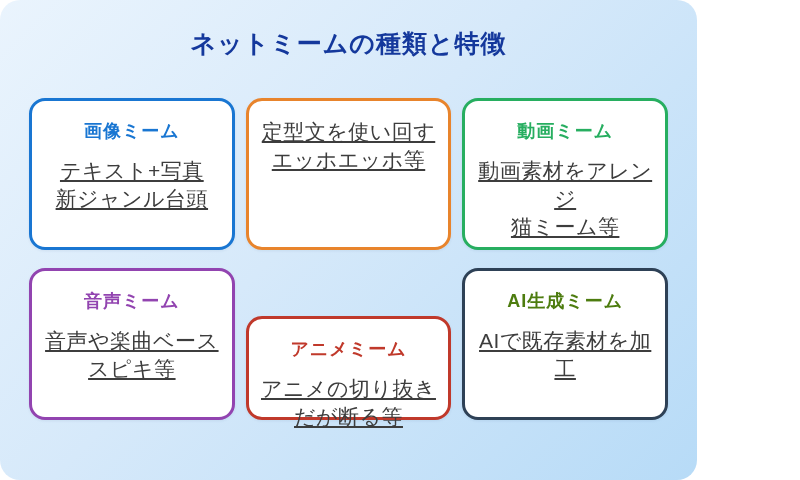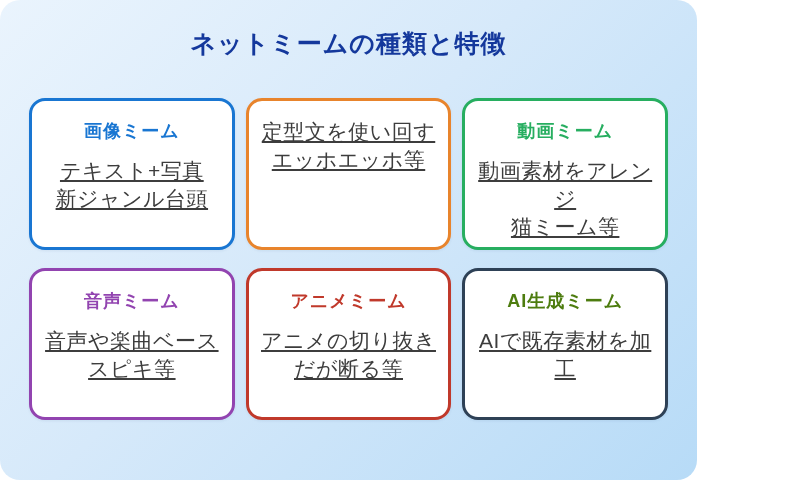--- a/index.html
+++ b/index.html
@@ -88,21 +88,21 @@
       <p class="card-line">動画素材をアレンジ</p>
       <p class="card-line">猫ミーム等</p>
     </section>
 
     <section class="card" style="border-color: rgb(146, 68, 176);">
       <h2 class="card-title" style="color: rgb(146, 68, 176);">音声ミーム</h2>
       <p class="card-line">音声や楽曲ベース</p>
       <p class="card-line">スピキ等</p>
     </section>
 
-    <section class="card" style="border-color: rgb(192, 57, 43);">
+    <section class="card" style="border-color: rgb(192, 57, 43); margin-top: 48px;">
       <h2 class="card-title" style="color: rgb(192, 57, 43);">アニメミーム</h2>
       <p class="card-line">アニメの切り抜き</p>
       <p class="card-line">だが断る等</p>
     </section>
 
     <section class="card" style="border-color: rgb(46, 65, 86);">
       <h2 class="card-title" style="color: #4d7c0f;">AI生成ミーム</h2>
       <p class="card-line">AIで既存素材を加工</p>
     </section>
 

